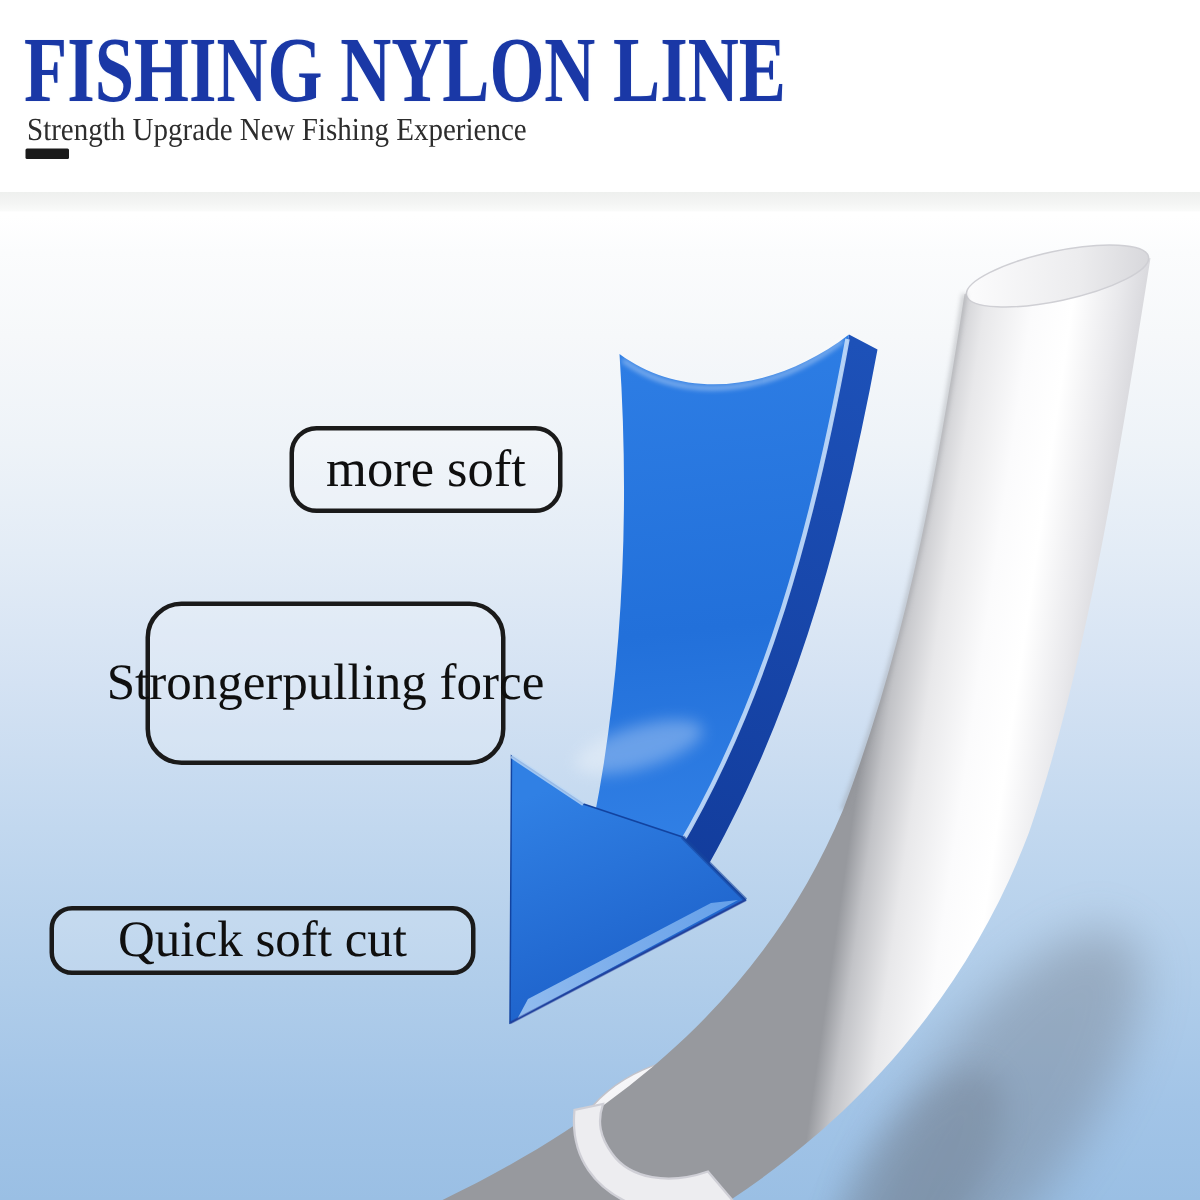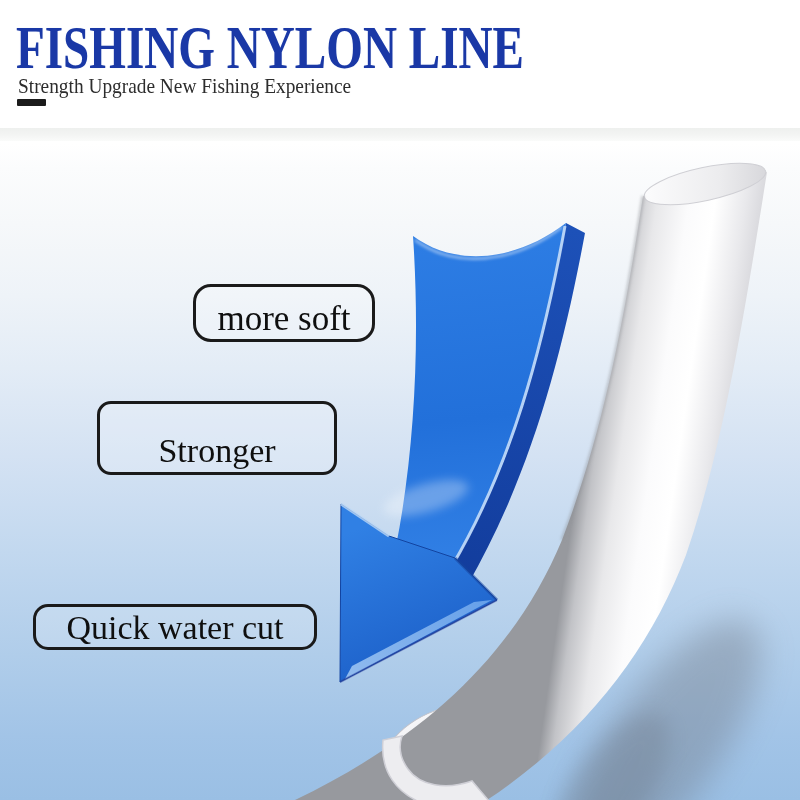--- a/index.html
+++ b/index.html
@@ -34,26 +34,26 @@
   #subtitle{
     left:18px;top:74px;
     font-size:21.5px;color:#2d2d2d;white-space:nowrap;
     transform:scaleX(.9);transform-origin:0 0;
   }
   #title-dash{
     left:17px;top:99px;width:29px;height:7px;background:#1b1b1b;border-radius:1px;
   }
   .callout{
     position:absolute;border:3px solid #1a1a1a;
-    display:flex;align-items:flex-end;justify-content:center;
+    display:flex;align-items:center;justify-content:center;
     color:#0f0f0f;background:rgba(255,255,255,.18);
     text-align:center;box-sizing:border-box;white-space:nowrap;
   }
   #callout-more-soft{left:193px;top:284px;width:182px;height:58px;border-radius:18px;font-size:35px;}
-  #callout-stronger{left:97px;top:401px;width:240px;height:74px;border-radius:14px;font-size:34px;line-height:42px;flex-direction:row;}
+  #callout-stronger{left:97px;top:401px;width:240px;height:109px;border-radius:24px;font-size:34px;line-height:42px;flex-direction:row;}
   #callout-quick{left:33px;top:604px;width:284px;height:46px;border-radius:15px;font-size:34px;}
   #scene{left:0;top:0;}
 </style>
 </head>
 <body>
 
 <div id="stage">
 
   <svg id="scene" class="abs" width="800" height="800" viewBox="0 0 800 800">
     <defs>
@@ -175,19 +175,20 @@
   <div id="title" class="abs">FISHING NYLON LINE</div>
   <div id="subtitle" class="abs">Strength Upgrade New Fishing Experience</div>
   <div id="title-dash" class="abs"></div>
 
   <div id="callout-more-soft" class="callout">
     <span>more soft</span>
   </div>
 
   <div id="callout-stronger" class="callout">
     <span>Stronger</span>
+    <span>pulling force</span>
   </div>
 
   <div id="callout-quick" class="callout">
-    <span>Quick water cut</span>
+    <span>Quick soft cut</span>
   </div>
 
 </div>
 
 </body></html>

